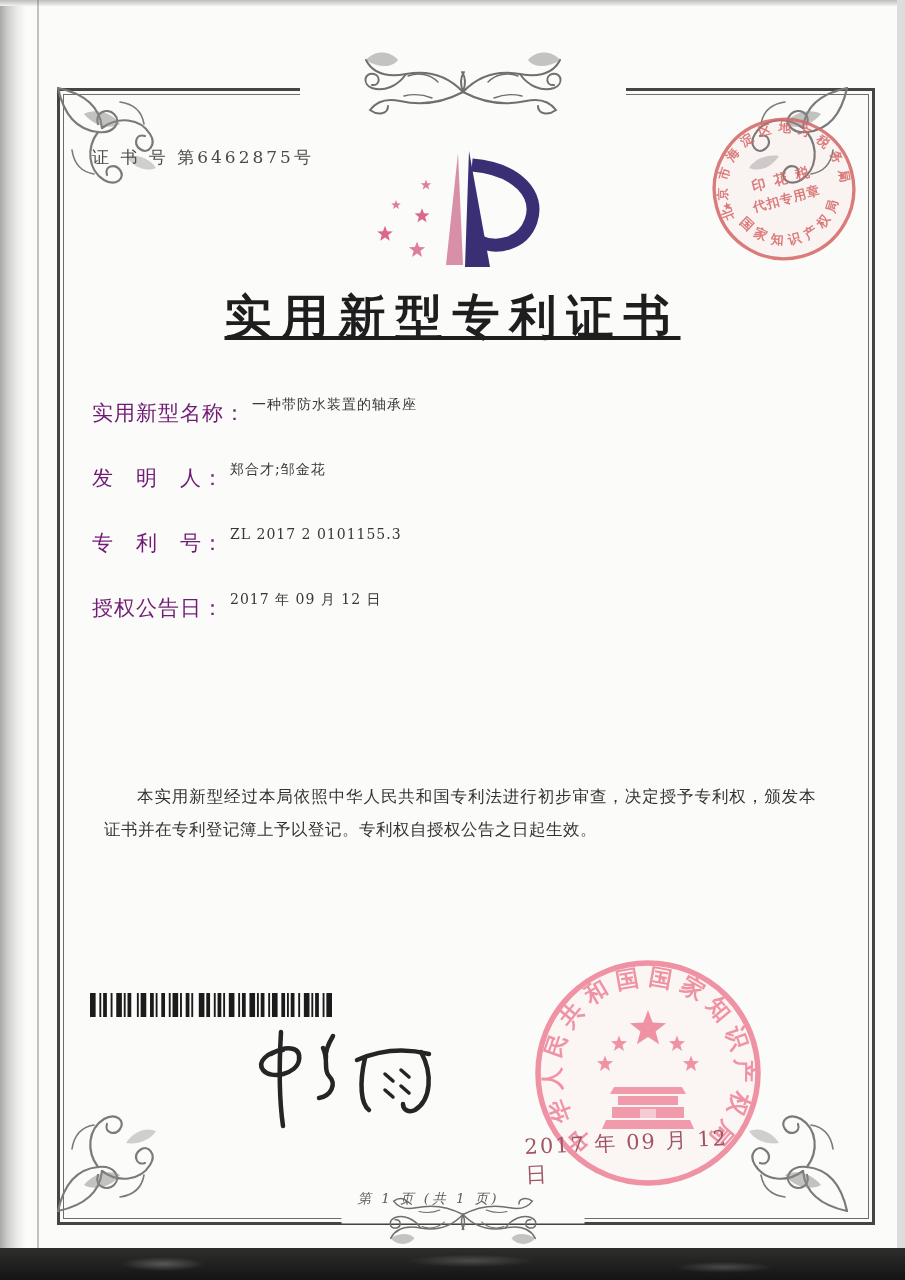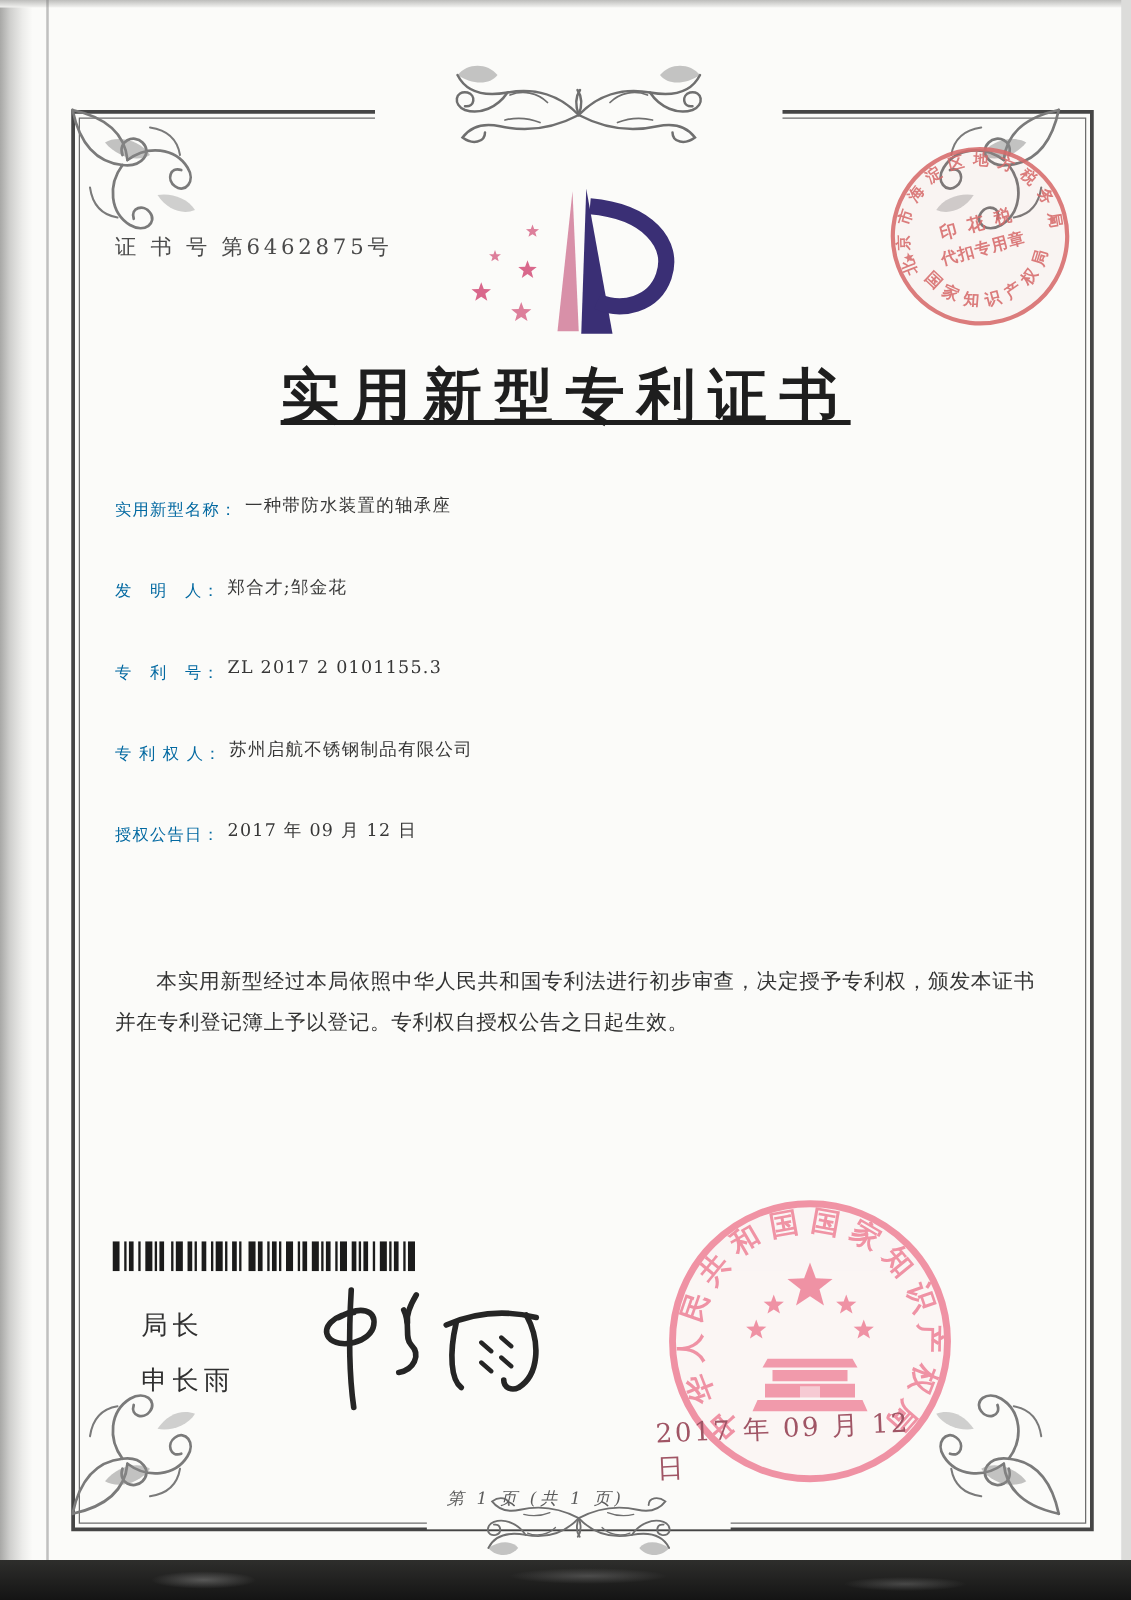--- a/index.html
+++ b/index.html
@@ -20,32 +20,32 @@
   .frame{position:absolute;left:57px;top:88px;width:812px;height:1131px;border:3px solid #454545;}
   .frame-inner{position:absolute;inset:3px;border:1px solid #6d6d6d;}
   .corner{position:absolute;width:132px;height:132px;}
   .corner.tl{left:52px;top:82px;transform:scale(-1,-1);}
   .corner.tr{left:721px;top:82px;transform:scaleY(-1);}
   .corner.bl{left:52px;top:1085px;transform:scaleX(-1);}
   .corner.br{left:721px;top:1085px;}
   .orn-top{position:absolute;left:298px;top:46px;}
   .orn-bottom{position:absolute;left:340px;top:1186px;}
   
-  .cert-no{position:absolute;left:92px;top:146px;font-size:17px;letter-spacing:3px;color:#4a4a4a;margin-top:40px;}
+  .cert-no{position:absolute;left:92px;top:146px;font-size:17px;letter-spacing:3px;color:#4a4a4a;}
   .logo{position:absolute;left:366px;top:143px;}
   .tax-stamp{position:absolute;left:698px;top:103px;}
   .doc-title{position:absolute;left:0;top:286px;width:905px;text-align:center;
     font-size:47px;font-weight:bold;letter-spacing:10px;color:#1e1e1e;text-decoration:underline;}
   .fields{position:absolute;left:92px;top:396px;width:730px;}
   .field-row{height:65px;display:flex;align-items:flex-start;}
-  .field-label{font-size:13px;color:#0369a1;letter-spacing:1px;white-space:pre;padding-top:3px;}
+  .field-label{font-size:21px;color:#701a75;letter-spacing:1px;white-space:pre;padding-top:3px;}
   .field-value{font-size:14px;color:#373737;letter-spacing:1px;margin-left:6px;}
   .paras{position:absolute;left:92px;top:768px;width:736px;font-size:16.5px;line-height:33px;
     color:#333;text-align:justify;letter-spacing:0.5px;}
-  .paras p{margin:0;text-indent:2em;}
+  .paras p{margin:12px;text-indent:2em;}
   .barcode{position:absolute;left:90px;top:993px;}
   .sig-block{position:absolute;left:113px;top:1046px;font-size:21px;color:#303030;letter-spacing:4px;}
   .sig-block .sig-name{margin-top:16px;}
   .sig-hand{position:absolute;left:205px;top:1026px;}
   .seal{position:absolute;left:527px;top:952px;}
   .seal-date{position:absolute;left:525px;top:1128px;width:230px;font-size:21px;letter-spacing:2px;
     color:#a05565;transform:rotate(-2.5deg);font-weight:500;}
   .page-footer{position:absolute;left:0;top:1190px;width:857px;text-align:center;
     font-size:13.5px;color:#5c5c5c;letter-spacing:3px;font-style:italic;}
   .defs-holder{position:absolute;width:0;height:0;overflow:hidden;}
@@ -155,41 +155,33 @@
     </div>
     <div class="field-row">
       <span class="field-label">发　明　人：</span>
       <span class="field-value">郑合才;邹金花</span>
     </div>
     <div class="field-row">
       <span class="field-label">专　利　号：</span>
       <span class="field-value">ZL 2017 2 0101155.3</span>
     </div>
     <div class="field-row">
-      <span class="field-label">专 利 权 人：</span>
-      <span class="field-value">苏州启航不锈钢制品有限公司</span>
-    </div>
-    <div class="field-row">
       <span class="field-label">授权公告日：</span>
       <span class="field-value">2017 年 09 月 12 日</span>
     </div>
   </div>
 
   <div class="paras">
     <p>本实用新型经过本局依照中华人民共和国专利法进行初步审查，决定授予专利权，颁发本证书并在专利登记簿上予以登记。专利权自授权公告之日起生效。</p>
   </div>
 
   <svg class="barcode" width="242" height="24" viewBox="0 0 129 24" preserveAspectRatio="none">
     <path fill="#1b1b1b" d="M0,0h3v24h-3z M5,0h1v24h-1z M7,0h2v24h-2z M11,0h1v24h-1z M14,0h3v24h-3z M18,0h1v24h-1z M20,0h2v24h-2z M25,0h1v24h-1z M27,0h3v24h-3z M32,0h2v24h-2z M35,0h1v24h-1z M38,0h2v24h-2z M42,0h1v24h-1z M44,0h3v24h-3z M48,0h1v24h-1z M51,0h2v24h-2z M54,0h1v24h-1z M58,0h3v24h-3z M62,0h2v24h-2z M66,0h1v24h-1z M68,0h2v24h-2z M71,0h1v24h-1z M74,0h3v24h-3z M79,0h1v24h-1z M81,0h2v24h-2z M85,0h3v24h-3z M89,0h1v24h-1z M91,0h2v24h-2z M95,0h1v24h-1z M97,0h3v24h-3z M102,0h2v24h-2z M105,0h1v24h-1z M107,0h2v24h-2z M111,0h1v24h-1z M114,0h3v24h-3z M118,0h1v24h-1z M120,0h2v24h-2z M124,0h1v24h-1z M126,0h3v24h-3z"></path>
   </svg>
 
-  <div class="sig-block">
-    <div>局长</div>
-    <div class="sig-name">申长雨</div>
-  </div>
   <svg class="sig-hand" width="250" height="105" viewBox="0 0 250 105">
     <g stroke="#252525" stroke-width="4.5" fill="none" stroke-linecap="round" stroke-linejoin="round">
       <path d="M66,28 C84,18 96,22 94,34 C92,48 66,54 58,44 C52,36 62,26 78,24"></path>
       <path d="M76,6 C74,40 74,72 78,100"></path>
       <path d="M118,22 C124,34 118,44 124,50 C132,58 126,70 114,72"></path>
       <path d="M128,10 C122,20 120,26 121,32"></path>
       <path d="M152,34 C175,24 200,22 224,28"></path>
       <path d="M160,32 C154,58 156,78 164,84"></path>
       <path d="M216,26 C228,48 226,74 210,84 C204,87 198,84 198,78"></path>
       <path d="M180,48 l8,7 M196,44 l8,7 M180,64 l8,7 M196,60 l8,7" stroke-width="3.5"></path>

